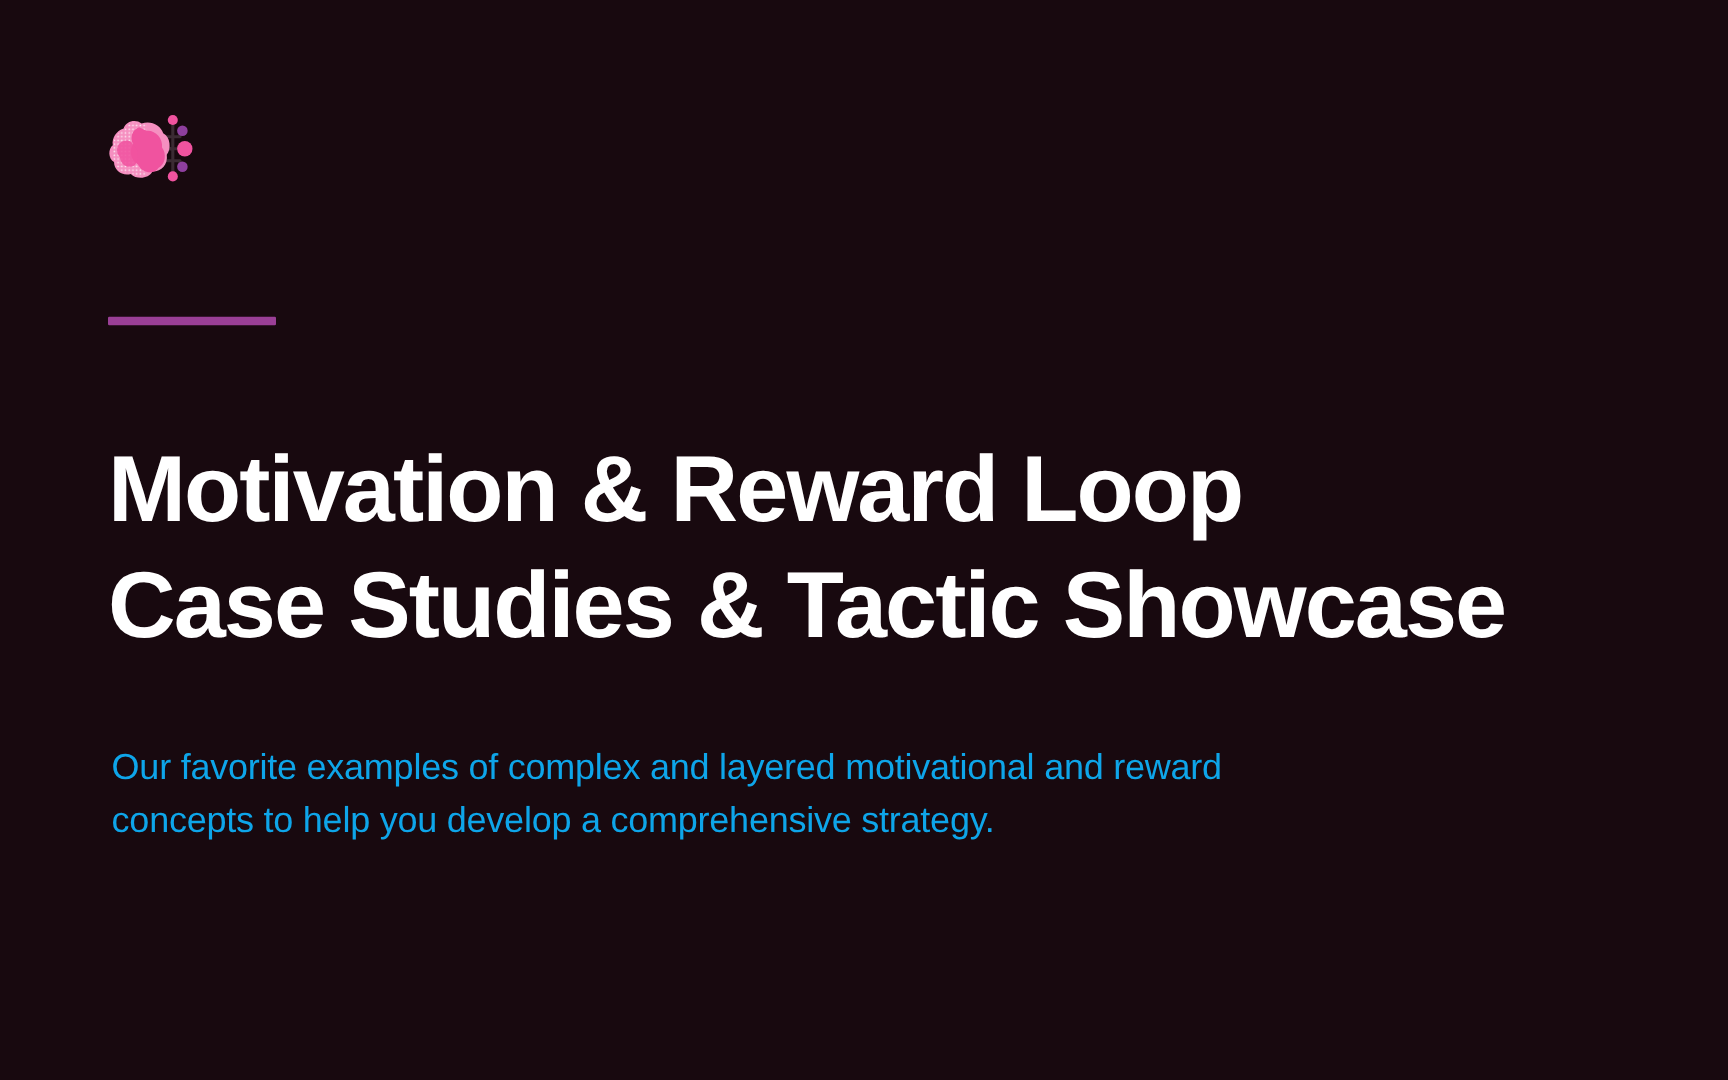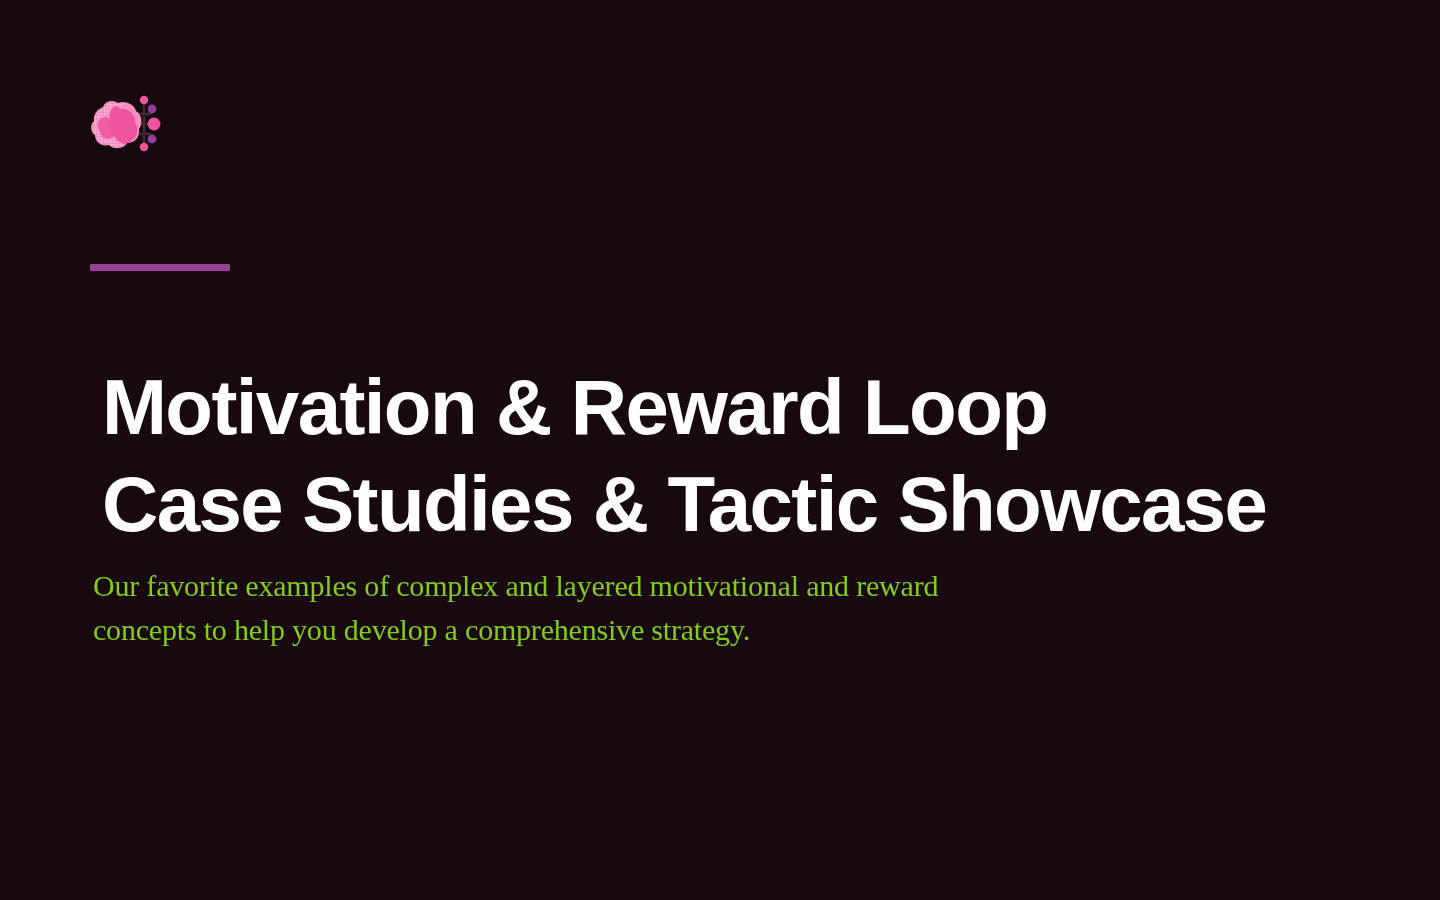--- a/index.html
+++ b/index.html
@@ -51,31 +51,30 @@
     left: 90px;
     top: 359px;
     width: 1260px;
     color: #ffffff;
     font-family: "Liberation Sans", sans-serif;
     font-weight: 700;
     font-size: 78px;
     line-height: 97px;
     letter-spacing: -1.6px;
     white-space: pre-line;
-    margin-left: 12px;
   }
 
   
   .subtitle {
     position: absolute;
     left: 93px;
-    top: 564px;
+    top: 618px;
     width: 1110px;
-    color: #84cc16;
-    font-family: Liberation Serif, serif;
+    color: #0ea5e9;
+    font-family: Liberation Sans, sans-serif;
     font-weight: 400;
     font-size: 30px;
     line-height: 44px;
     letter-spacing: -0.2px;
     white-space: pre-line;
   }
 </style>
 </head>
 <body>
 

